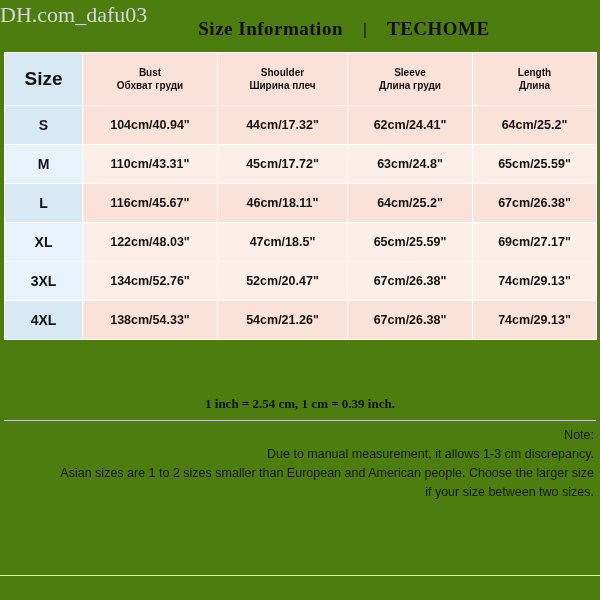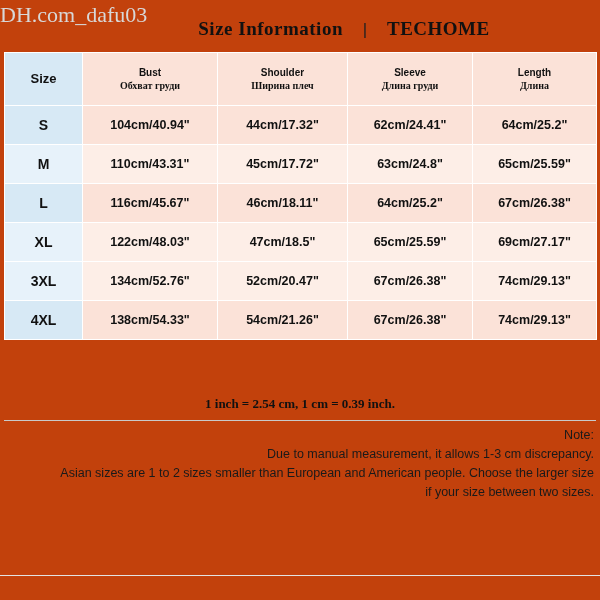--- a/index.html
+++ b/index.html
@@ -12,21 +12,21 @@
     background: #ffffff;
     font-family: "Liberation Sans", sans-serif;
     position: relative;
     overflow: hidden;
   }
   .page {
     position: absolute;
     left: 0; top: 0;
     width: 600px;
     height: 600px;
-    background: #c2410c;
+    background: #4d7c0f;
   }
   .watermark {
     position: absolute;
     left: 0px;
     top: 2px;
     font-family: "Liberation Serif", serif;
     font-size: 22px;
     color: #d8d8d8;
     letter-spacing: 0px;
     white-space: nowrap;
@@ -81,24 +81,24 @@
     padding: 0;
   }
   thead th {
     height: 52px;
     background: #fbe2d8;
     line-height: 1.35;
     font-size: 13px;
   }
   thead th.col-size {
     background: #d7e9f5;
-    font-size: 13px;
+    font-size: 19px;
   }
   thead th .hd-en { display: block; }
-  thead th .hd-ru { display: block; font-weight: bold; font-family: Liberation Serif, serif; }
+  thead th .hd-ru { display: block; font-weight: bold; }
   tbody tr { height: 38px; }
   tbody td { height: 38px; }
   tbody td.c-size {
     background: #d7e9f5;
     font-size: 14px;
   }
   tbody td.c-data {
     background: #fbe2d8;
     font-size: 12.5px;
   }

